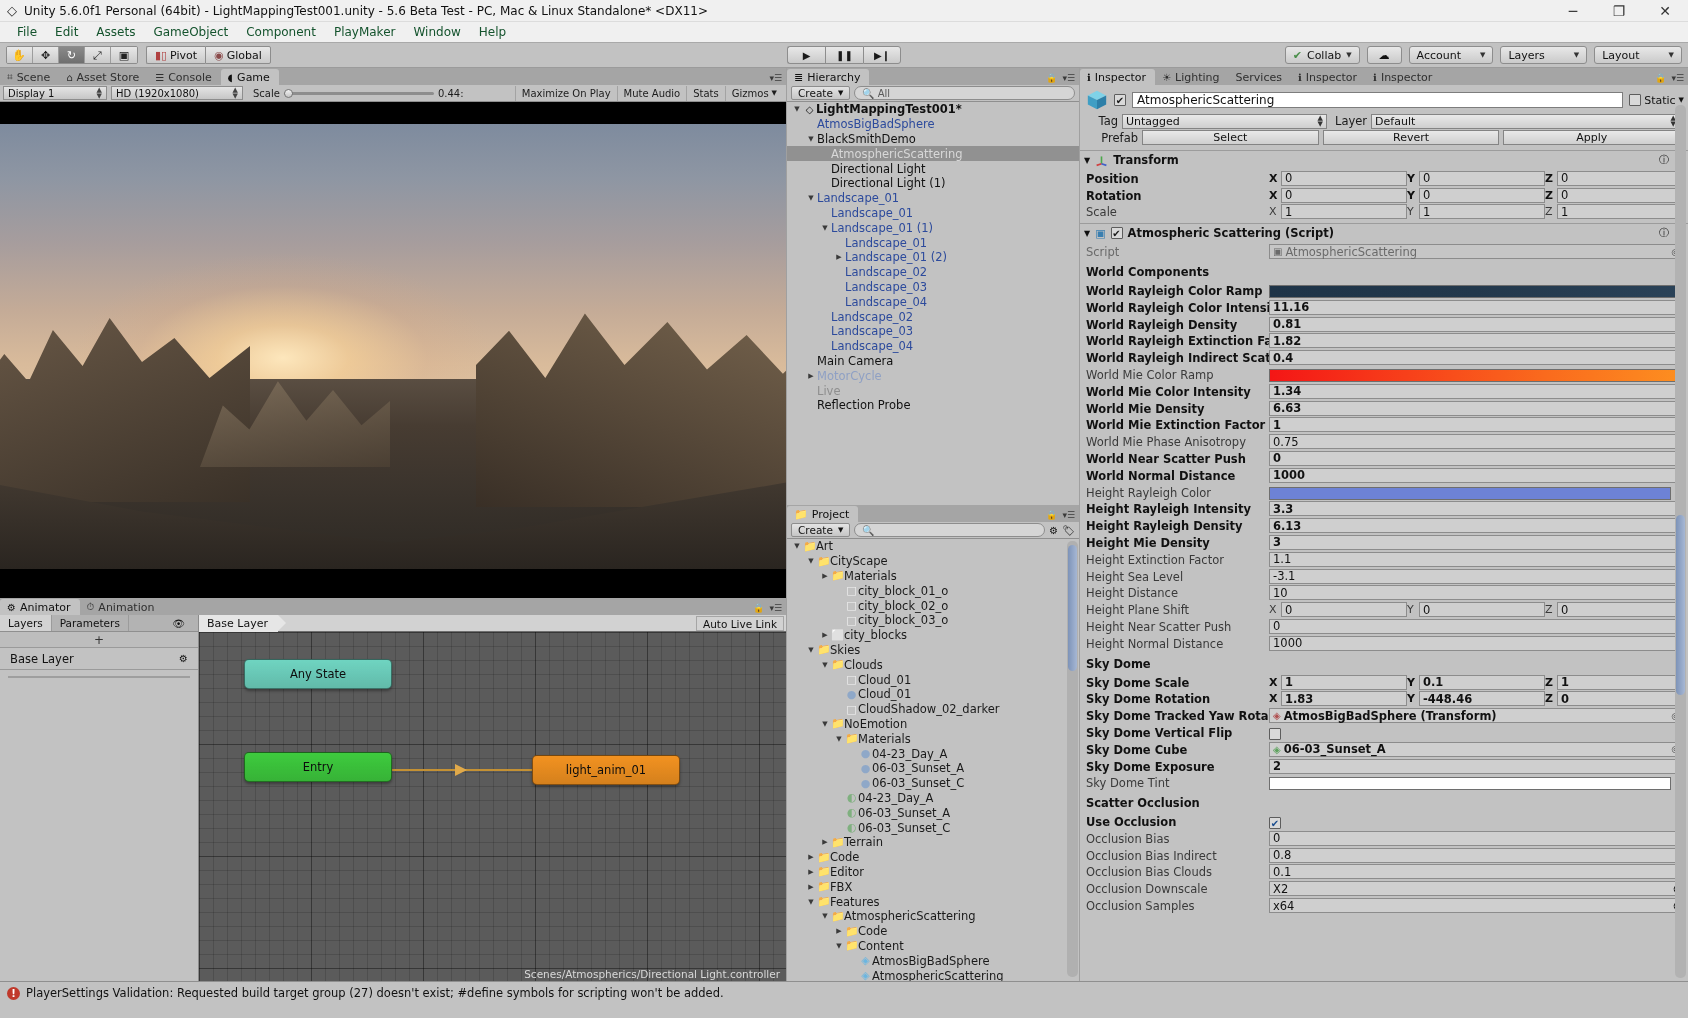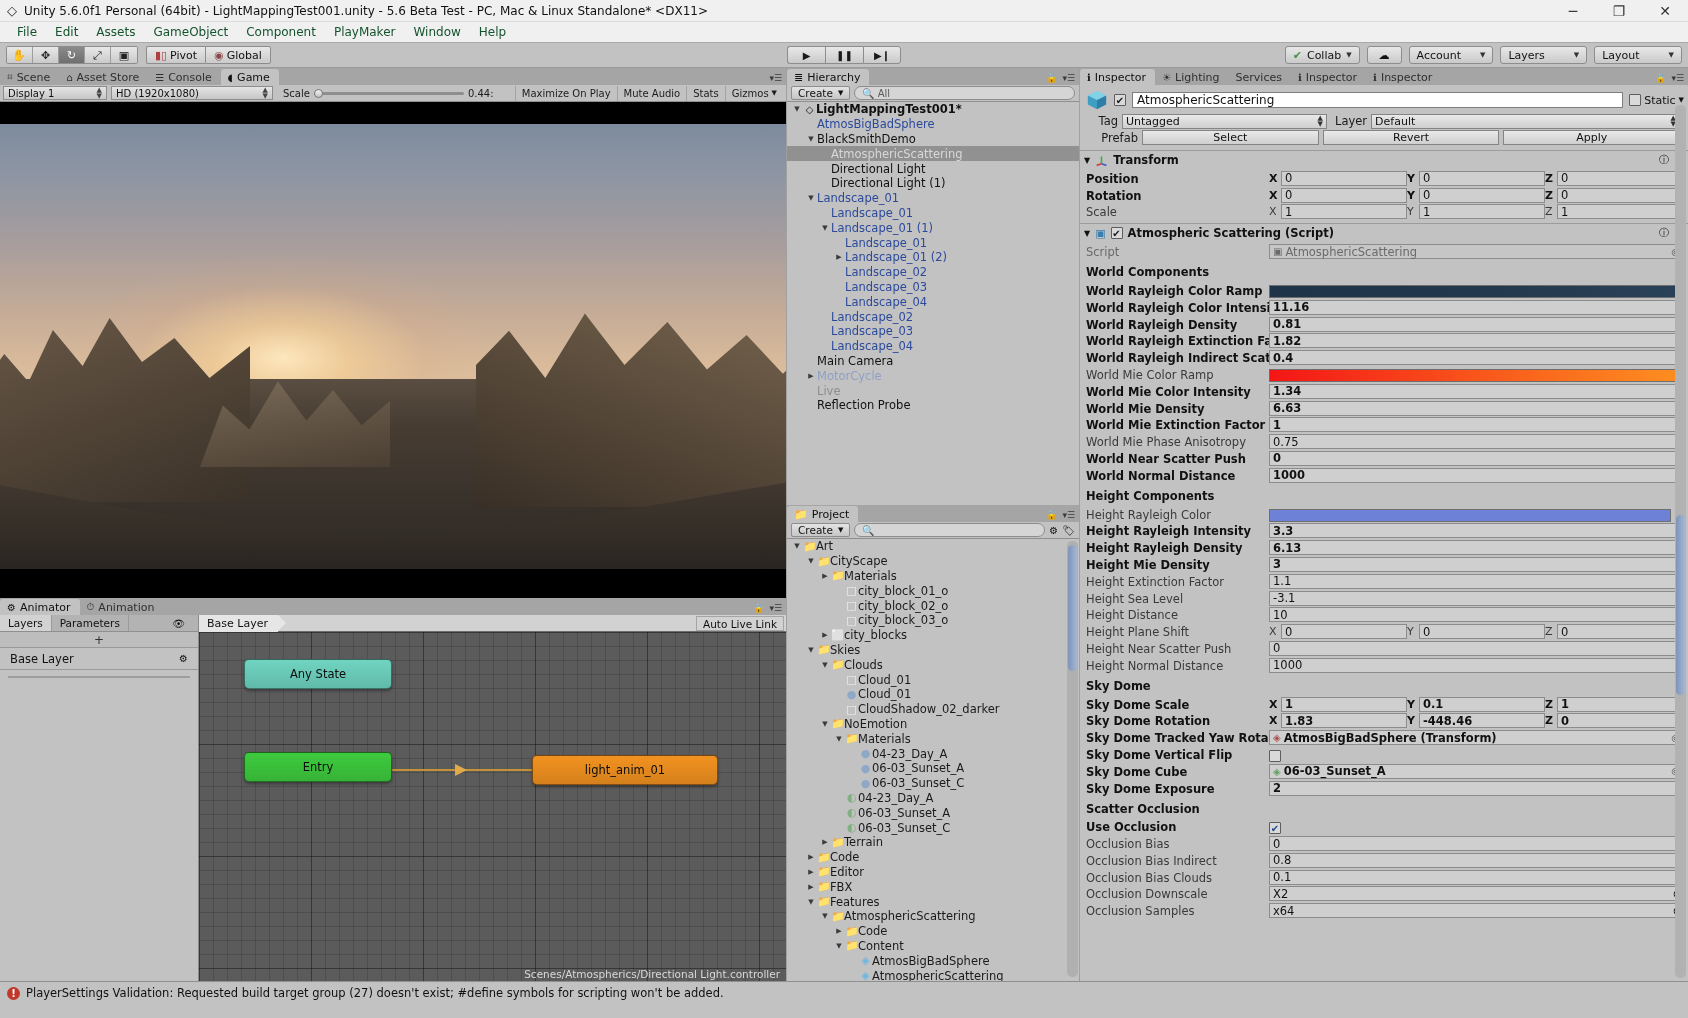--- a/index.html
+++ b/index.html
@@ -304,21 +304,21 @@
         </div>
         <div class="tabrow-right">
         <span>▾☰</span>
       </div>
     </div>
     <div class="gv-toolbar">
       <div class="gv-dd" style="width:104px;">
         <span>Display 1</span>
         <span class="arrows">▲<br>▼</span>
       </div>
-      <div class="gv-dd" style="width:162px;">
+      <div class="gv-dd" style="width:132px;">
         <span>HD (1920x1080)</span>
         <span class="arrows">▲<br>▼</span>
       </div>
       <span class="gv-label" style="margin-left:6px;">Scale</span>
       <div class="slider-track">
         <div class="slider-knob"></div>
       </div>
       <span class="gv-label">0.44:</span>
       <div class="gv-right">
         <div class="gv-tbtn">
@@ -394,21 +394,21 @@
             <span>Auto Live Link</span>
           </div>
         </div>
         <div class="graph" id="graph">
           <svg width="100%" height="100%" style="position:absolute;left:0;top:0;">
             <line x1="193" y1="138" x2="333" y2="138" stroke="#c49134" stroke-width="2"></line>
             <polygon points="256,132 268,138 256,144" fill="#e0a94a"></polygon>
           </svg>
         <div class="node" style="left: 45px; top: 27px; width: 148px; background: linear-gradient(rgb(111, 212, 193), rgba(0, 0, 0, 0.12)) rgb(111, 212, 193);">Any State</div>
             <div class="node" style="left: 45px; top: 120px; width: 148px; background: linear-gradient(rgb(62, 203, 62), rgba(0, 0, 0, 0.12)) rgb(62, 203, 62);">Entry</div>
-            <div class="node" style="left: 333px; top: 123px; width: 186px; background: linear-gradient(rgb(242, 146, 32), rgba(0, 0, 0, 0.12)) rgb(242, 146, 32);">light_anim_01</div>
+            <div class="node" style="left: 333px; top: 123px; width: 148px; background: linear-gradient(rgb(242, 146, 32), rgba(0, 0, 0, 0.12)) rgb(242, 146, 32);">light_anim_01</div>
           </div>
         <div class="anim-status">Scenes/Atmospherics/Directional Light.controller</div>
       </div>
     </div>
   </div>
 
   <div class="panel" id="hierarchy">
     <div class="tabrow">
       <div class="tab active">
         <span>≣</span>
@@ -948,21 +948,20 @@
             <div class="fld fval">0.75</div>
           </div>
           <div class="frow">
             <div class="fname b">World Near Scatter Push</div>
             <div class="fld fval" style="font-weight: bold;">0</div>
           </div>
           <div class="frow">
             <div class="fname b">World Normal Distance</div>
             <div class="fld fval" style="font-weight: bold;">1000</div>
           </div>
-          <div class="sect">Height Components</div>
           <div class="frow">
             <div class="fname" style="color: rgb(58, 58, 58);">Height Rayleigh Color</div>
             <div style="display: flex; flex: 1 1 0%; align-items: center; gap: 4px; margin-right: 5px;">
               <div style="flex: 1 1 0%; height: 13px; border: 1px solid rgb(110, 110, 110); background: linear-gradient(rgb(109, 130, 214), rgb(109, 130, 214));"></div>
               <span style="font-size: 10px;">✎</span>
             </div>
           </div>
           <div class="frow">
             <div class="fname b">Height Rayleigh Intensity</div>
             <div class="fld fval" style="font-weight: bold;">3.3</div>
@@ -1066,20 +1065,27 @@
             <div class="objfld">
               <span class="oi" style="color: rgb(95, 163, 95);">◈</span>
               <span style="font-weight: bold;">06-03_Sunset_A</span>
               <span class="dot">◎</span>
             </div>
           </div>
           <div class="frow">
             <div class="fname b">Sky Dome Exposure</div>
             <div class="fld fval" style="font-weight: bold;">2</div>
           </div>
+          <div class="frow">
+            <div class="fname" style="color: rgb(58, 58, 58);">Sky Dome Tint</div>
+            <div style="display: flex; flex: 1 1 0%; align-items: center; gap: 4px; margin-right: 5px;">
+              <div style="flex: 1 1 0%; height: 13px; border: 1px solid rgb(110, 110, 110); background: linear-gradient(rgb(255, 255, 255), rgb(255, 255, 255));"></div>
+              <span style="font-size: 10px;">✎</span>
+            </div>
+          </div>
           <div class="sect">Scatter Occlusion</div>
           <div class="frow">
             <div class="fname b">Use Occlusion</div>
             <div style="flex: 1 1 0%; display: flex; align-items: center;">
               <div class="cb" style="color: rgb(26, 77, 143);">✔</div>
             </div>
           </div>
           <div class="frow">
             <div class="fname" style="color: rgb(58, 58, 58);">Occlusion Bias</div>
             <div class="fld fval">0</div>

